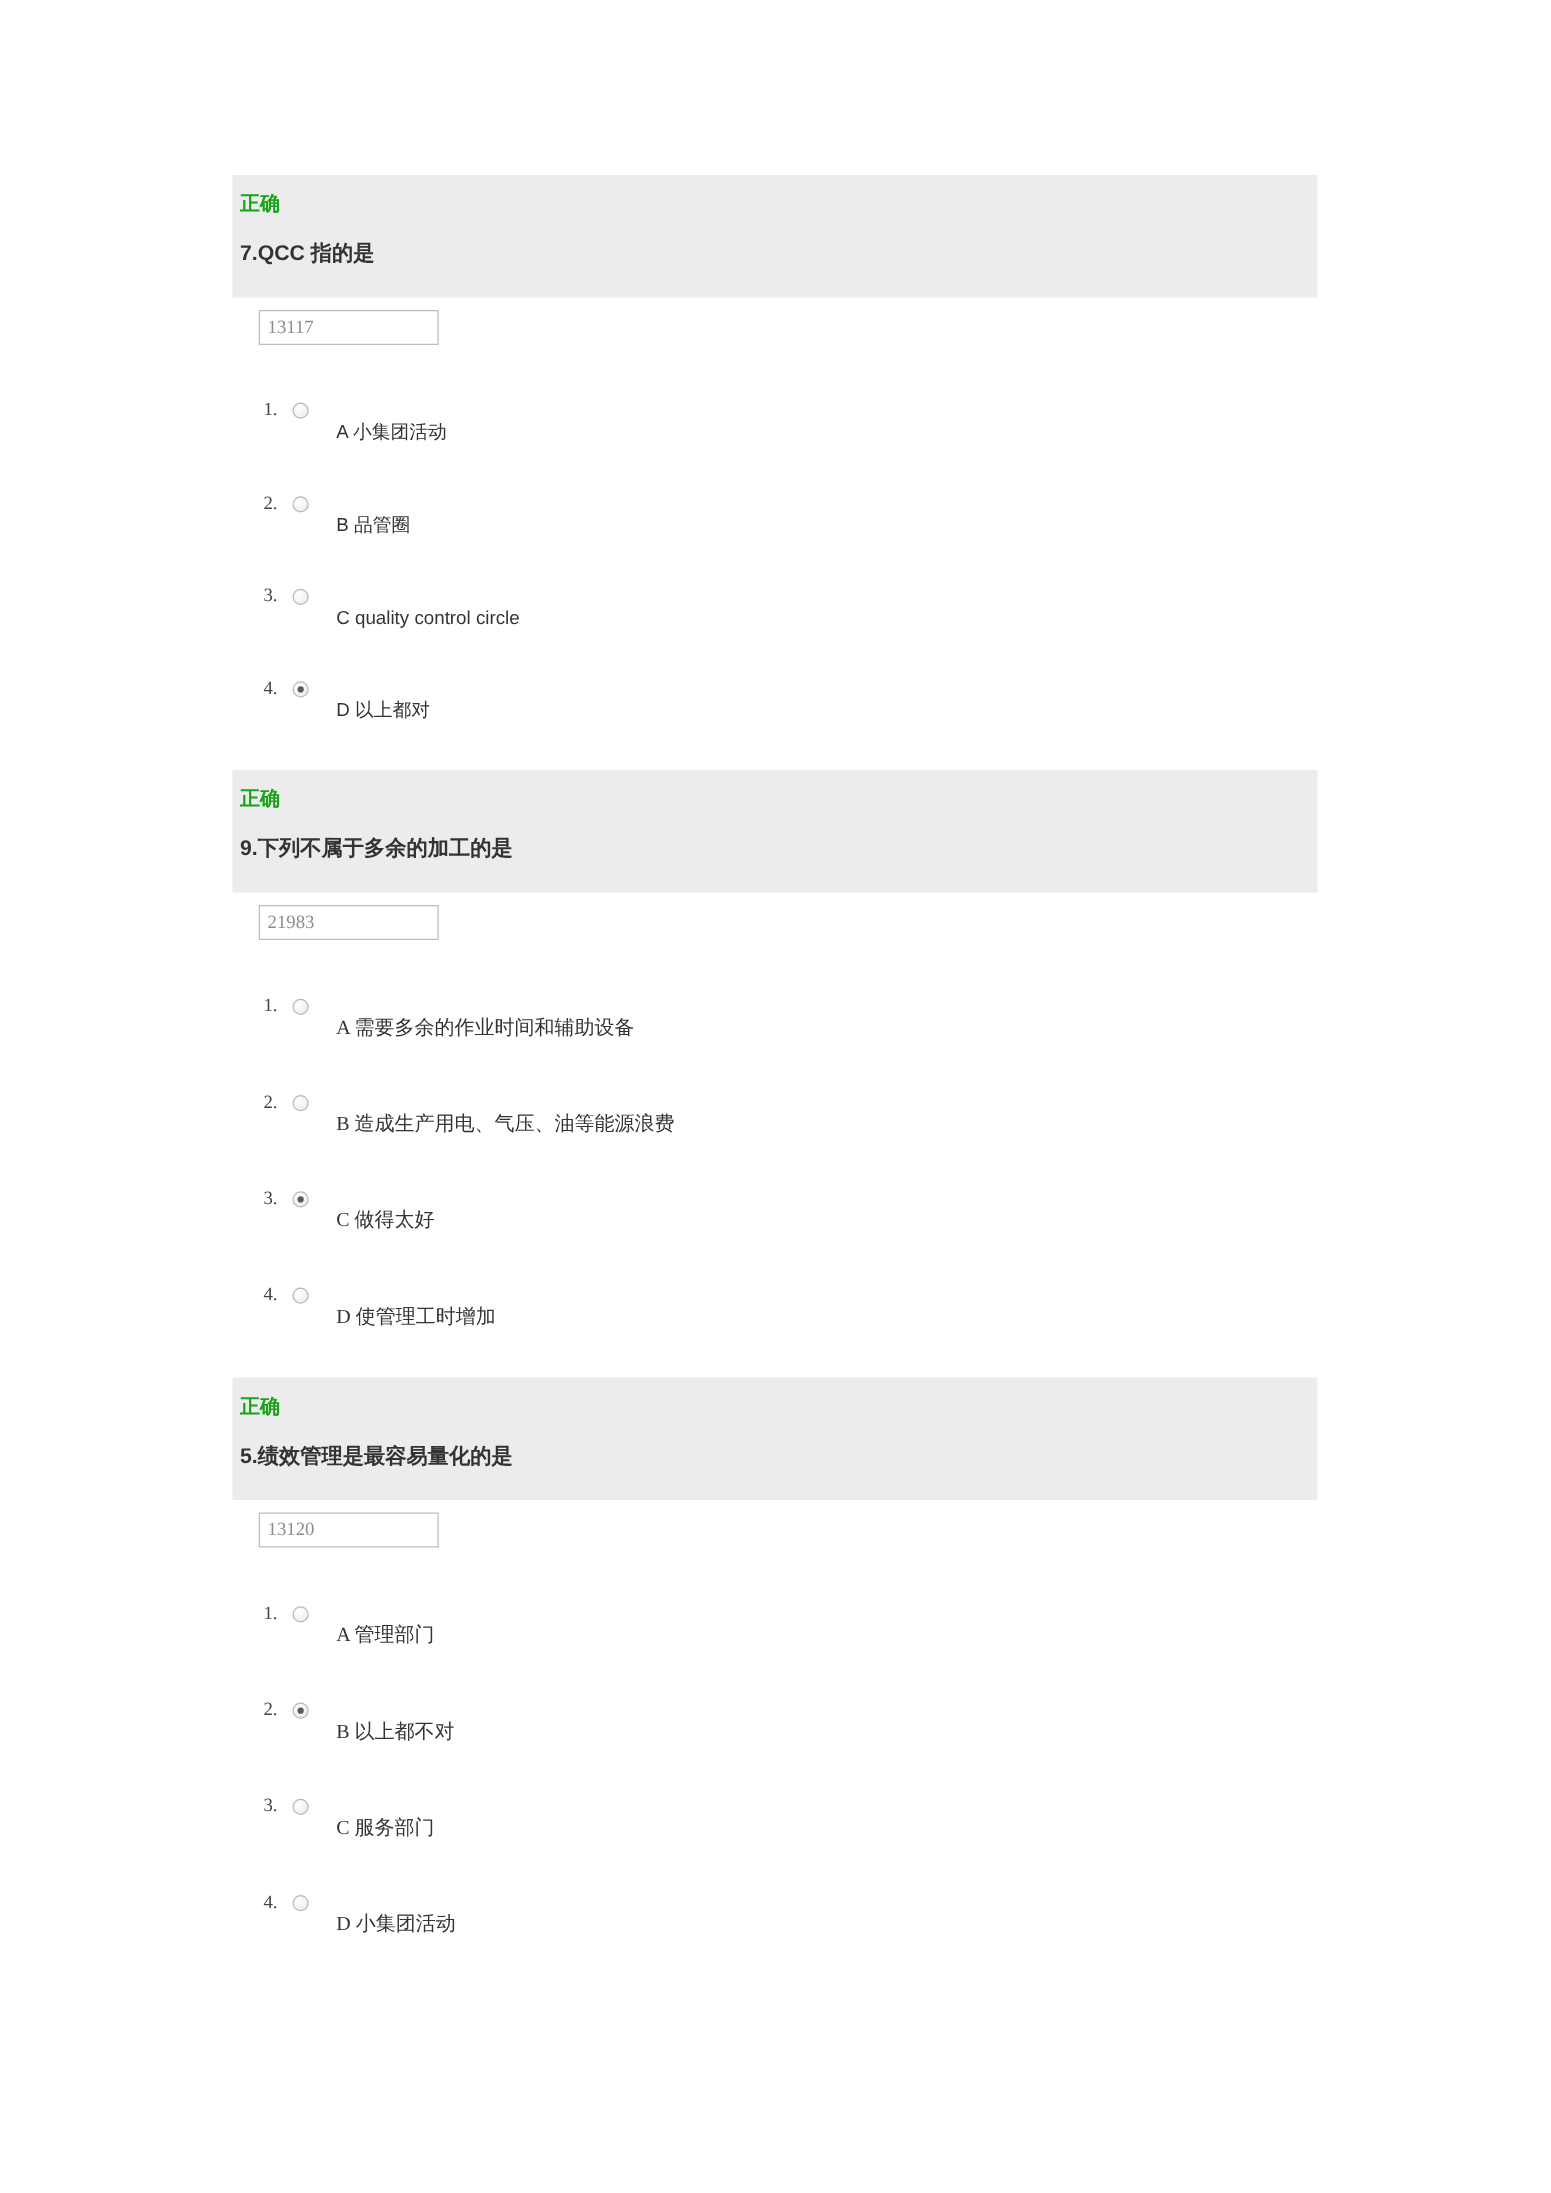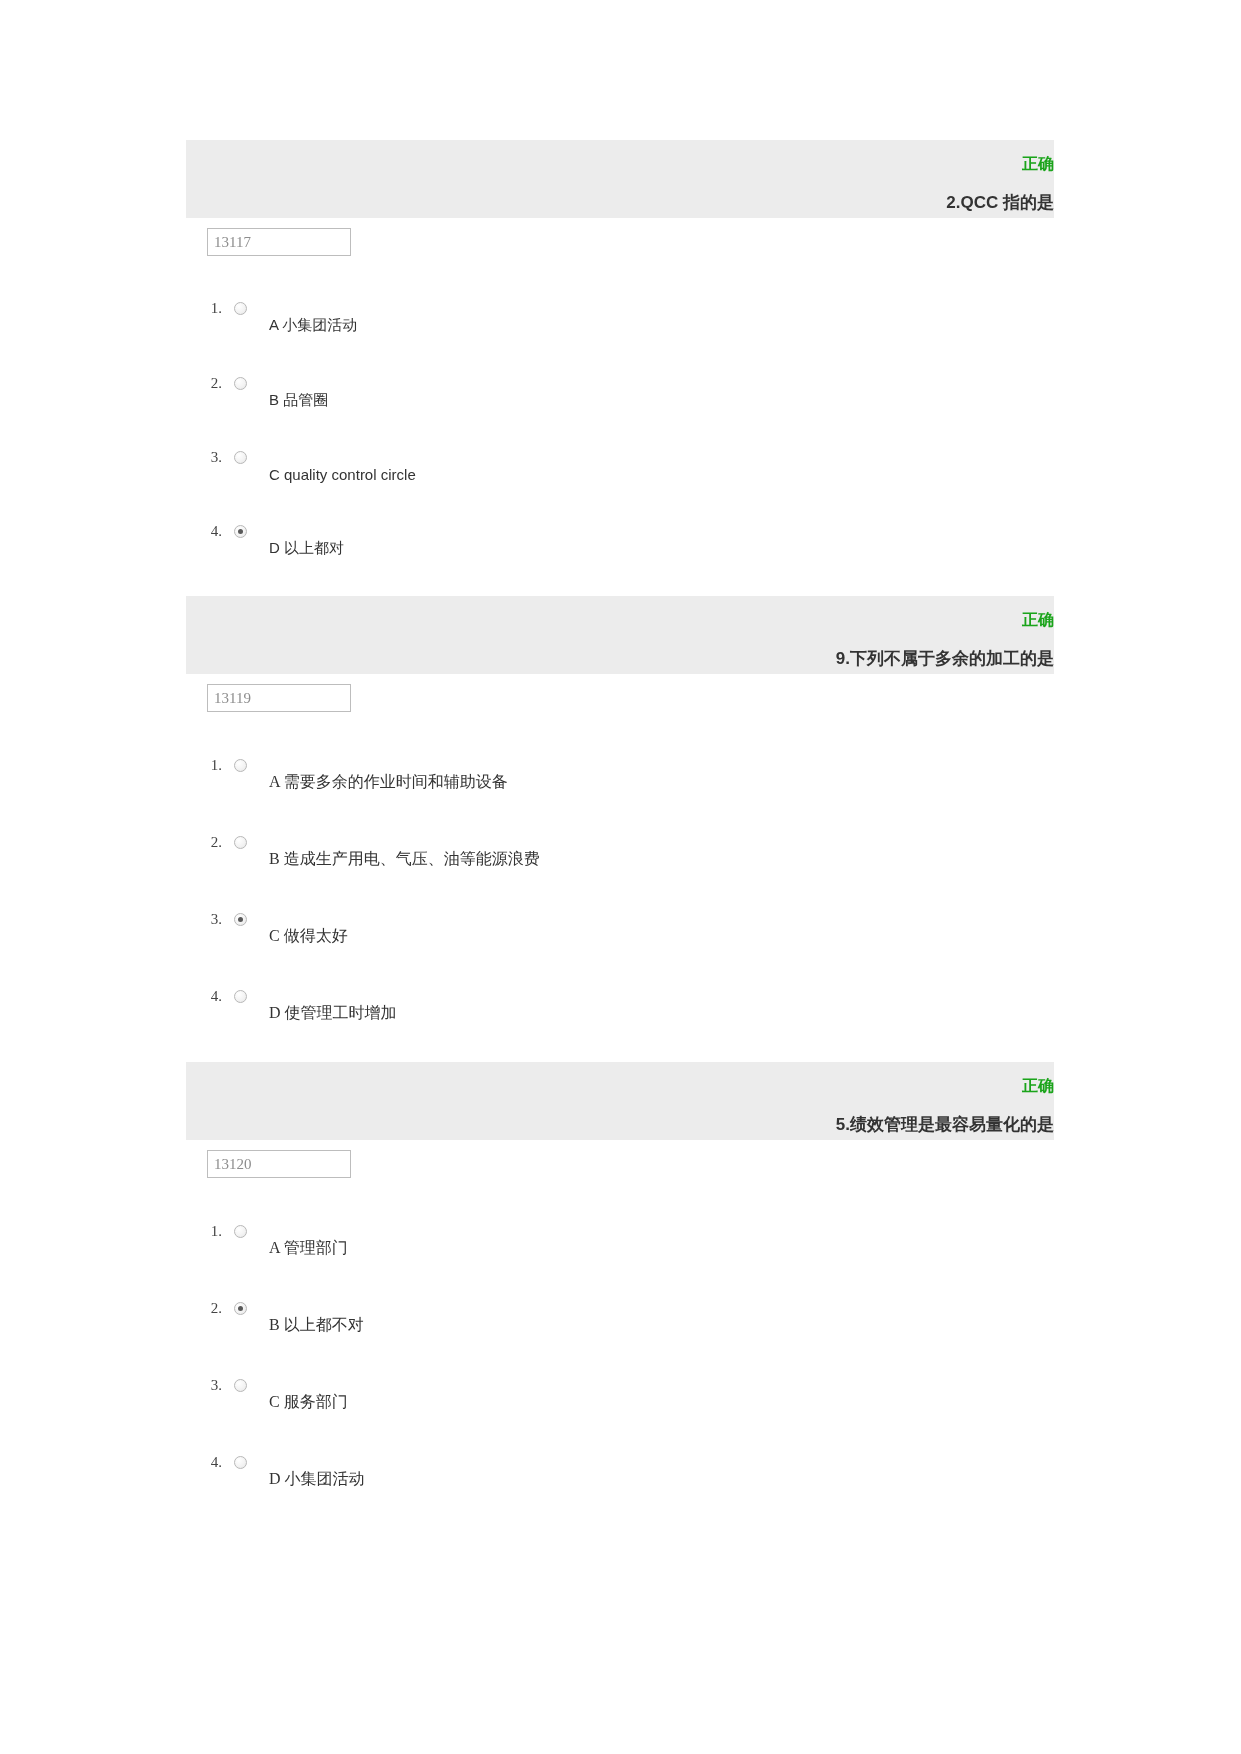--- a/index.html
+++ b/index.html
@@ -18,22 +18,21 @@
     position: absolute;
     left: 186px;
     top: 140px;
     width: 868px;
   }
   .question-block {
     margin-bottom: 38px;
   }
   .q-header {
     background: #ececec;
-    padding: 14px 0 4px 0;
-    text-align: right;
+    padding: 14px 0 24px 0;
   }
   .q-status {
     color: #1aa41a;
     font-weight: bold;
     font-size: 16px;
     padding-left: 6px;
     line-height: 20px;
   }
   .q-title {
     font-weight: bold;
@@ -114,21 +113,21 @@
   }
 </style>
 </head>
 <body>
 
 <div class="page">
 
   <div class="question-block">
     <div class="q-header">
       <div class="q-status">正确</div>
-      <div class="q-title">2.QCC 指的是</div>
+      <div class="q-title">7.QCC 指的是</div>
     </div>
     <div class="q-idwrap">
       <div class="q-id">13117</div>
     </div>
     <ol class="options">
       <li>
         <span class="num">1.</span>
         <span class="radio"></span>
         <span class="opt-text">A 小集团活动</span>
       </li>
@@ -149,21 +148,21 @@
       </li>
     </ol>
   </div>
 
   <div class="question-block">
     <div class="q-header">
       <div class="q-status">正确</div>
       <div class="q-title">9.下列不属于多余的加工的是</div>
     </div>
     <div class="q-idwrap">
-      <div class="q-id">13119</div>
+      <div class="q-id">21983</div>
     </div>
     <ol class="options">
       <li>
         <span class="num">1.</span>
         <span class="radio"></span>
         <span class="opt-text serif">A 需要多余的作业时间和辅助设备</span>
       </li>
       <li>
         <span class="num">2.</span>
         <span class="radio"></span>

